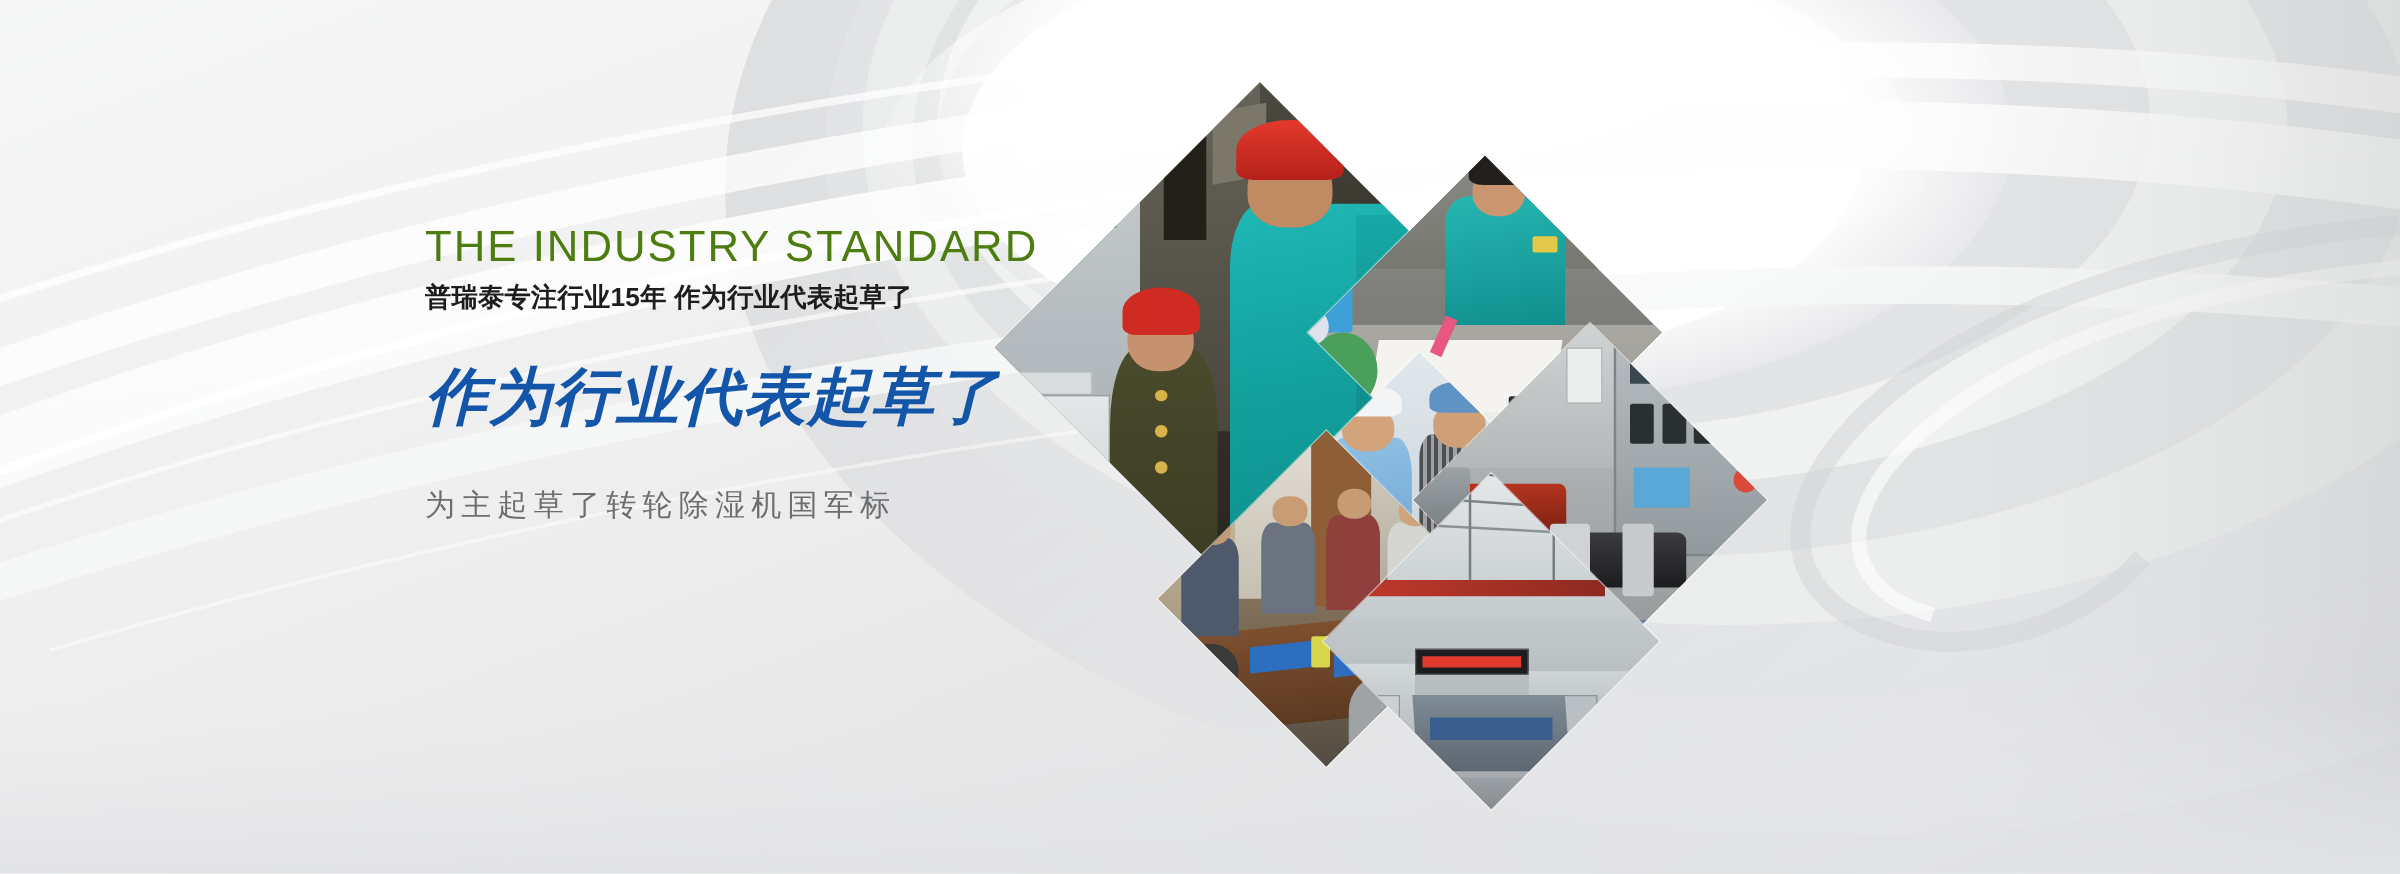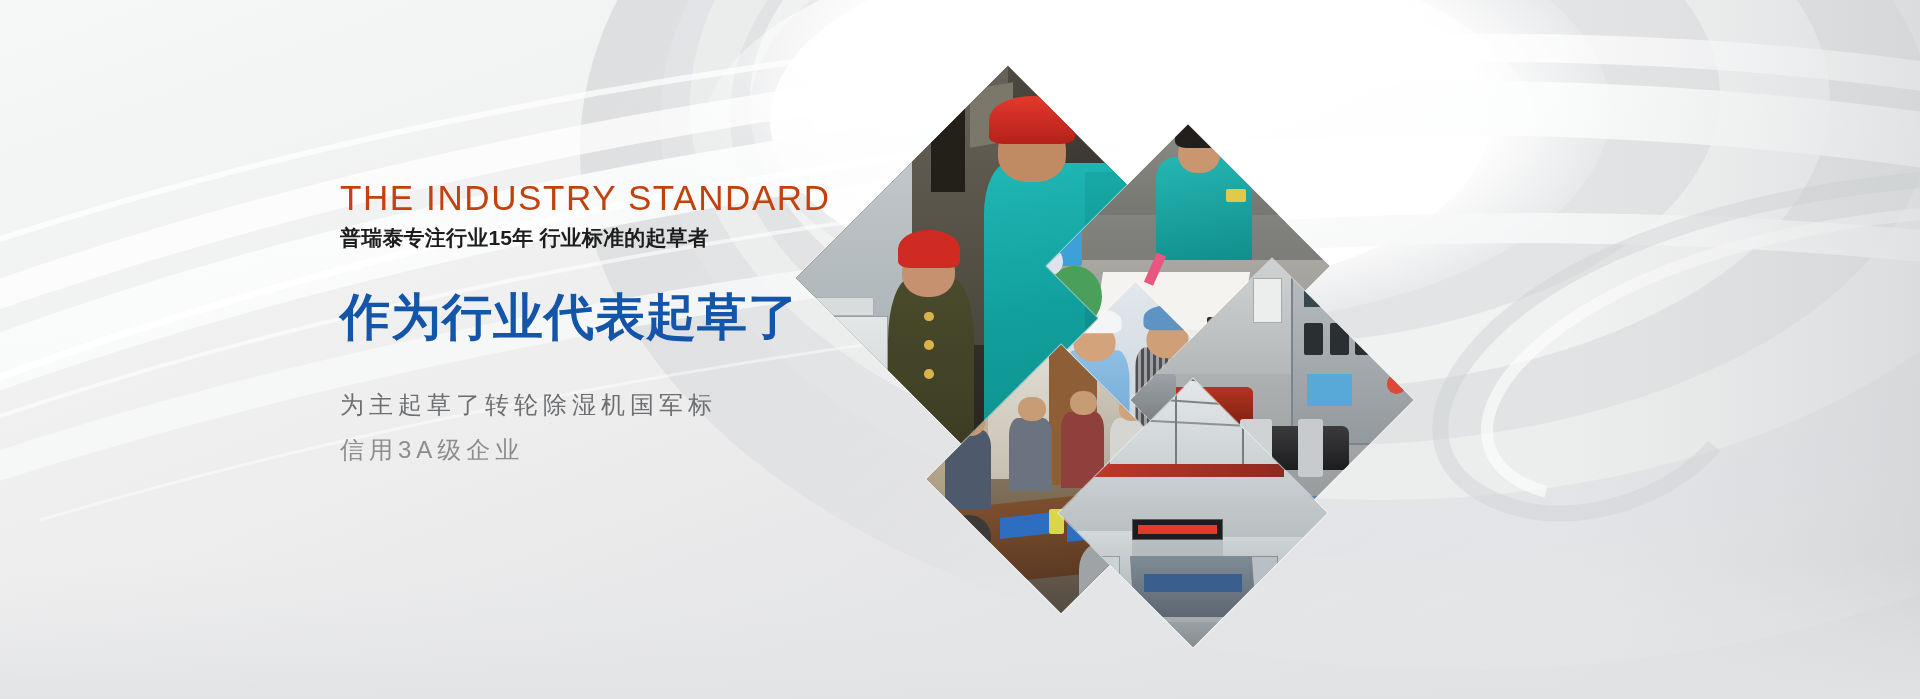--- a/index.html
+++ b/index.html
@@ -28,40 +28,41 @@
   
   .copy{
     position:absolute;
     left:340px; top:180px;
     width:640px;
   }
   .eyebrow{
     font-size:35px;
     letter-spacing:1.6px;
     font-weight:400;
-    color:#c2410c;
+    color:#4d7c0f;
     line-height:1.05;
     white-space:nowrap;
   }
   .eyebrow-cn{
     margin-top:7px;
     font-size:21px;
     font-weight:bold;
     color:#1d1d1d;
     letter-spacing:0.2px;
     white-space:nowrap;
   }
   .headline{
     margin-top:34px;
     font-size:50px;
     font-weight:bold;
     color:#1355a8;
     line-height:1.27;
     letter-spacing:1px;
     white-space:nowrap;
+    font-style:italic;
   }
   .headline .ln{ display:block; }
   .subcopy{
     margin-top:34px;
   }
   .subcopy .sl{
     display:block;
     font-size:24px;
     color:#6c6e70;
     letter-spacing:5px;
@@ -169,29 +170,28 @@
     <path d="M 1920 214 C 1716 234 1576 296 1512 372 C 1468 428 1484 474 1546 492" fill="none" stroke="#ffffff" stroke-width="12" opacity="0.6"></path>
 
     <rect x="1560" y="0" width="360" height="699" fill="url(#gEdgeR)" opacity="0.5"></rect>
     <rect x="0" y="560" width="1920" height="139" fill="url(#gBot)"></rect>
   </svg>
 
   <div class="copy">
 
     <div class="eyebrow">THE INDUSTRY STANDARD</div>
 
-    <div class="eyebrow-cn">普瑞泰专注行业15年  行业标准的起草者</div>
+    <div class="eyebrow-cn">普瑞泰专注行业15年  作为行业代表起草了</div>
 
     <div class="headline">
       <span class="ln">作为行业代表起草了</span>
     </div>
 
     <div class="subcopy">
       <span class="sl">为主起草了转轮除湿机国军标</span>
-      <span class="sl dim">信用3A级企业</span>
     </div>
 
   </div>
 
   <div class="collage">
 
     <div class="dia" style="left:8px; top:40px; width:300px; height:300px;">
       <div class="ph">
         <div class="scene" style="background:linear-gradient(160deg,#5d5a50 0%,#3b382f 38%,#2b2821 70%,#3f3c33 100%);"></div>
 

